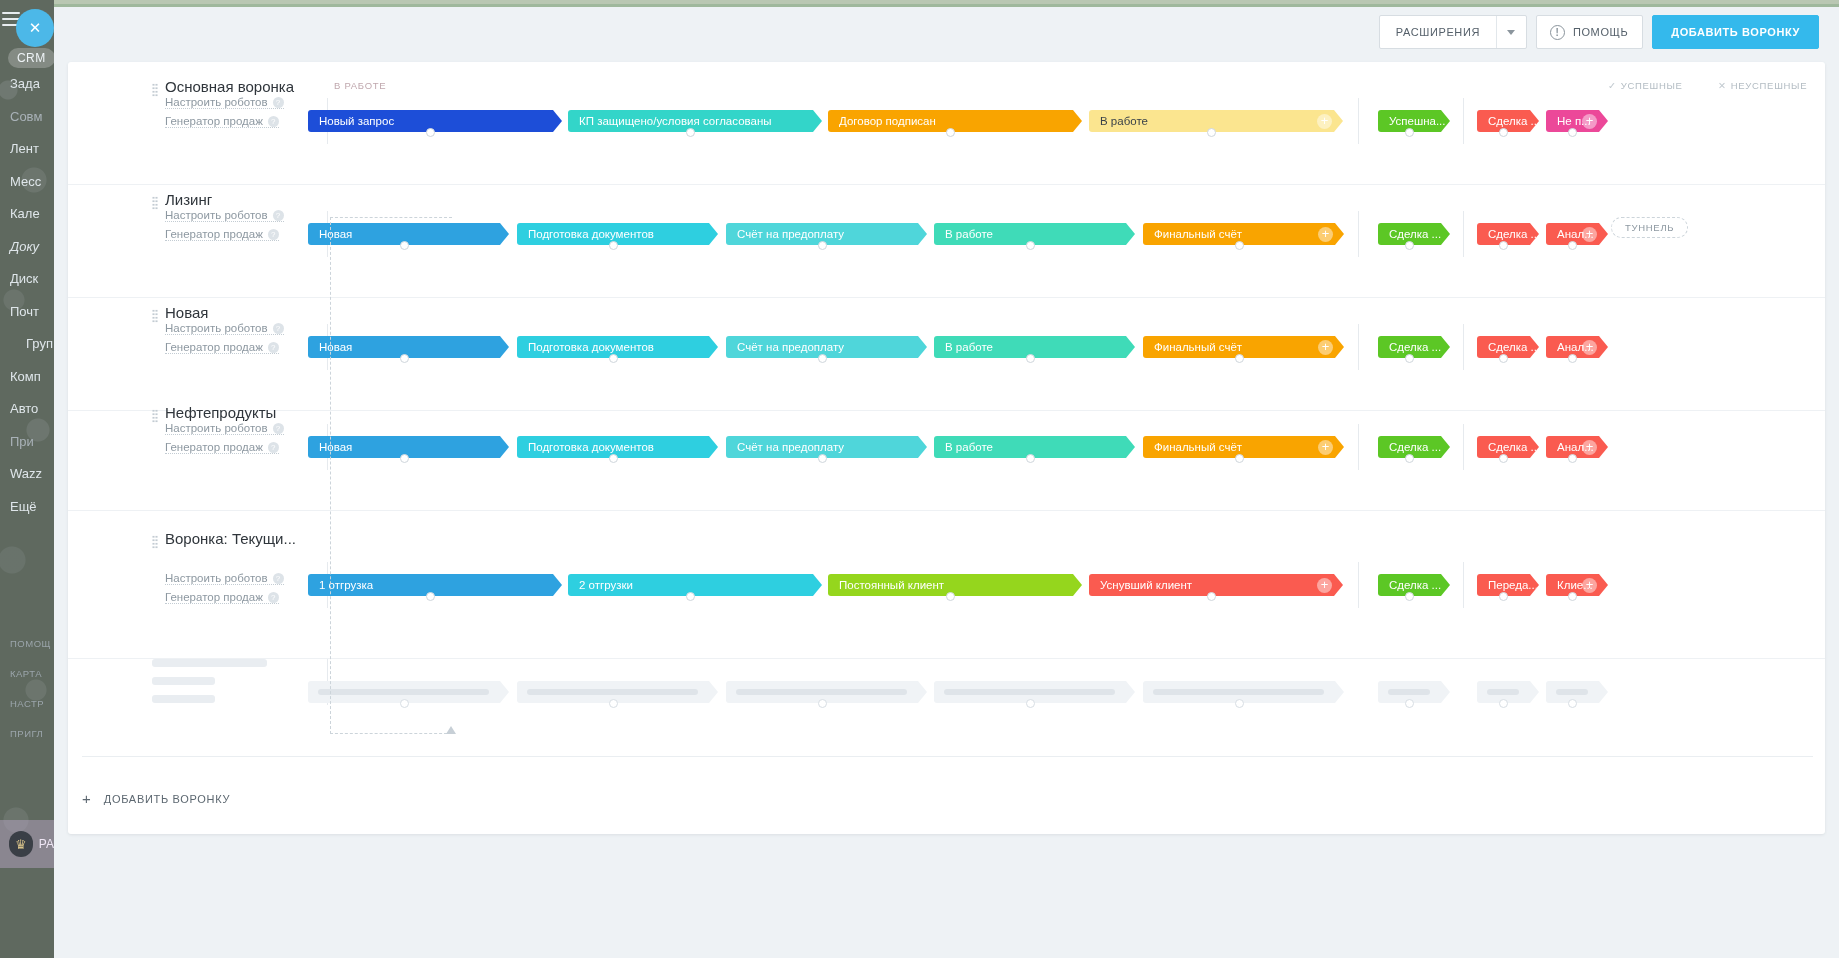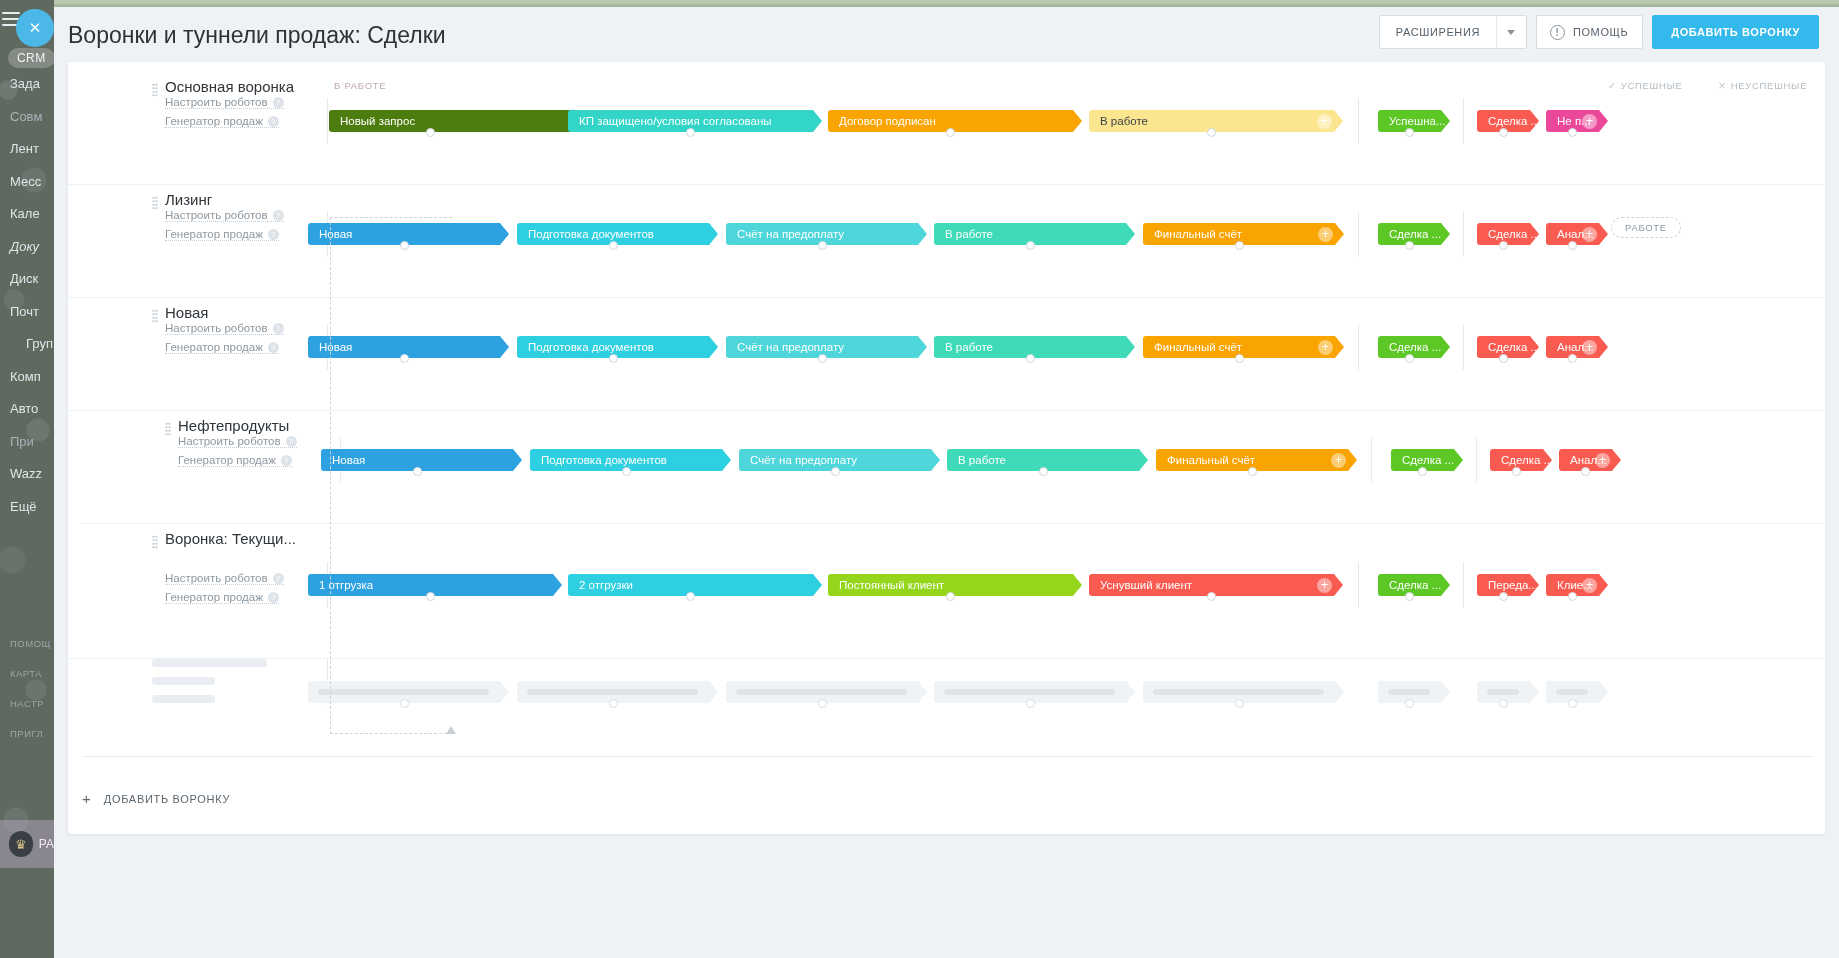--- a/index.html
+++ b/index.html
@@ -273,23 +273,20 @@
   <div class="sb-user">
     <div class="sb-ava">♛</div>
     <div class="sb-uname">РА</div>
   </div>
 </div>
 <div class="sb-close">✕</div>
 
 <div id="modal">
   <div id="modal-top-line"></div>
 
-  <div id="modal-header">
-    <div id="page-title">Воронки и туннели продаж: Сделки</div>
-  </div>
 
   <div id="header-actions">
     <div class="hbtn">
       <span class="lbl">РАСШИРЕНИЯ</span>
       <span class="split">
           <span class="caret"></span>
         </span>
     </div>
     <div class="hbtn help">
       <span class="ico">!</span>
@@ -312,21 +309,21 @@
       <span class="gl">✕</span><span>НЕУСПЕШНЫЕ</span>
     </div>
 
     <div id="rows">
         <div class="row" style="top: 10px; height: 113px;">
           <div class="grip" style="top: 11px;"></div>
           <div class="fname" style="top: 6px;">Основная воронка</div>
           <div class="flink" style="top: 24px;"><span>Настроить роботов</span><span class="qm">?</span></div>
           <div class="flink" style="top: 43px;"><span>Генератор продаж</span><span class="qm">?</span></div>
           <div class="fdiv" style="top: 26px; height: 46px;"></div>
-          <div class="pill" style="left: 240px; top: 38px; width: 254px; background: #4d7c0f; margin-left: 21px;"><span>Новый запрос</span></div>
+          <div class="pill" style="left: 240px; top: 38px; width: 254px; background: #1d4ed8;"><span>Новый запрос</span></div>
           <div class="dot" style="left: 358px; top: 56px;"></div>
           <div class="pill" style="left: 500px; top: 38px; width: 254px; background: rgb(51, 213, 201);"><span>КП защищено/условия согласованы</span></div>
           <div class="dot" style="left: 618px; top: 56px;"></div>
           <div class="pill" style="left: 760px; top: 38px; width: 254px; background: rgb(249, 164, 0);"><span>Договор подписан</span></div>
           <div class="dot" style="left: 878px; top: 56px;"></div>
           <div class="pill dark" style="left: 1021px; top: 38px; width: 254px; background: rgb(251, 229, 143);"><span>В работе</span></div>
           <div class="dot" style="left: 1139px; top: 56px;"></div>
           <div class="plus" style="left: 1249px; top: 41.5px;">+</div>
           <div class="sep" style="left: 1290px; top: 26px; height: 46px;"></div>
           <div class="pill" style="left: 1310px; top: 38px; width: 72px; background: rgb(92, 199, 37);"><span>Успешна...</span></div>
@@ -385,21 +382,21 @@
           <div class="sep" style="left: 1290px; top: 26px; height: 46px;"></div>
           <div class="pill" style="left: 1310px; top: 38px; width: 72px; background: rgb(92, 199, 37);"><span>Сделка ...</span></div>
           <div class="dot" style="left: 1337px; top: 56px;"></div>
           <div class="sep" style="left: 1395px; top: 26px; height: 46px;"></div>
           <div class="pill" style="left: 1409px; top: 38px; width: 62px; background: rgb(250, 91, 80);"><span>Сделка ...</span></div>
           <div class="dot" style="left: 1431px; top: 56px;"></div>
           <div class="pill" style="left: 1478px; top: 38px; width: 62px; background: rgb(250, 91, 80);"><span>Анал...</span></div>
           <div class="dot" style="left: 1500px; top: 56px;"></div>
           <div class="plus" style="left: 1514px; top: 41.5px;">+</div>
         </div>
-        <div class="row" style="top: 349px; height: 113px; margin-left: 13px;">
+        <div class="row" style="top: 336px; height: 113px;">
           <div class="grip" style="top: 11px;"></div>
           <div class="fname" style="top: 6px;">Нефтепродукты</div>
           <div class="flink" style="top: 24px;"><span>Настроить роботов</span><span class="qm">?</span></div>
           <div class="flink" style="top: 43px;"><span>Генератор продаж</span><span class="qm">?</span></div>
           <div class="fdiv" style="top: 26px; height: 46px;"></div>
           <div class="pill" style="left: 240px; top: 38px; width: 201px; background: rgb(46, 162, 224);"><span>Новая</span></div>
           <div class="dot" style="left: 331.5px; top: 56px;"></div>
           <div class="pill" style="left: 449px; top: 38px; width: 201px; background: rgb(46, 207, 224);"><span>Подготовка документов</span></div>
           <div class="dot" style="left: 540.5px; top: 56px;"></div>
           <div class="pill" style="left: 658px; top: 38px; width: 201px; background: rgb(79, 214, 218);"><span>Счёт на предоплату</span></div>
@@ -480,21 +477,21 @@
           <div class="sk-pill" style="left: 1478px; top: 22px; width: 62px;">
             <i></i>
           </div>
           <div class="sk-dot" style="left: 1500px; top: 40px;"></div>
         </div>
       </div>
 
     <div id="drag-outline"></div>
     <div id="drag-arrow"></div>
 
-    <div id="tunnel-pill">РАБОТЕ</div>
+    <div id="tunnel-pill">ТУННЕЛЬ</div>
 
     <div id="card-bottom-div"></div>
     <div id="add-funnel">
       <span class="pl">+</span>
       <span class="tx">ДОБАВИТЬ ВОРОНКУ</span>
     </div>
   </div>
 </div>
 
 </body></html>

